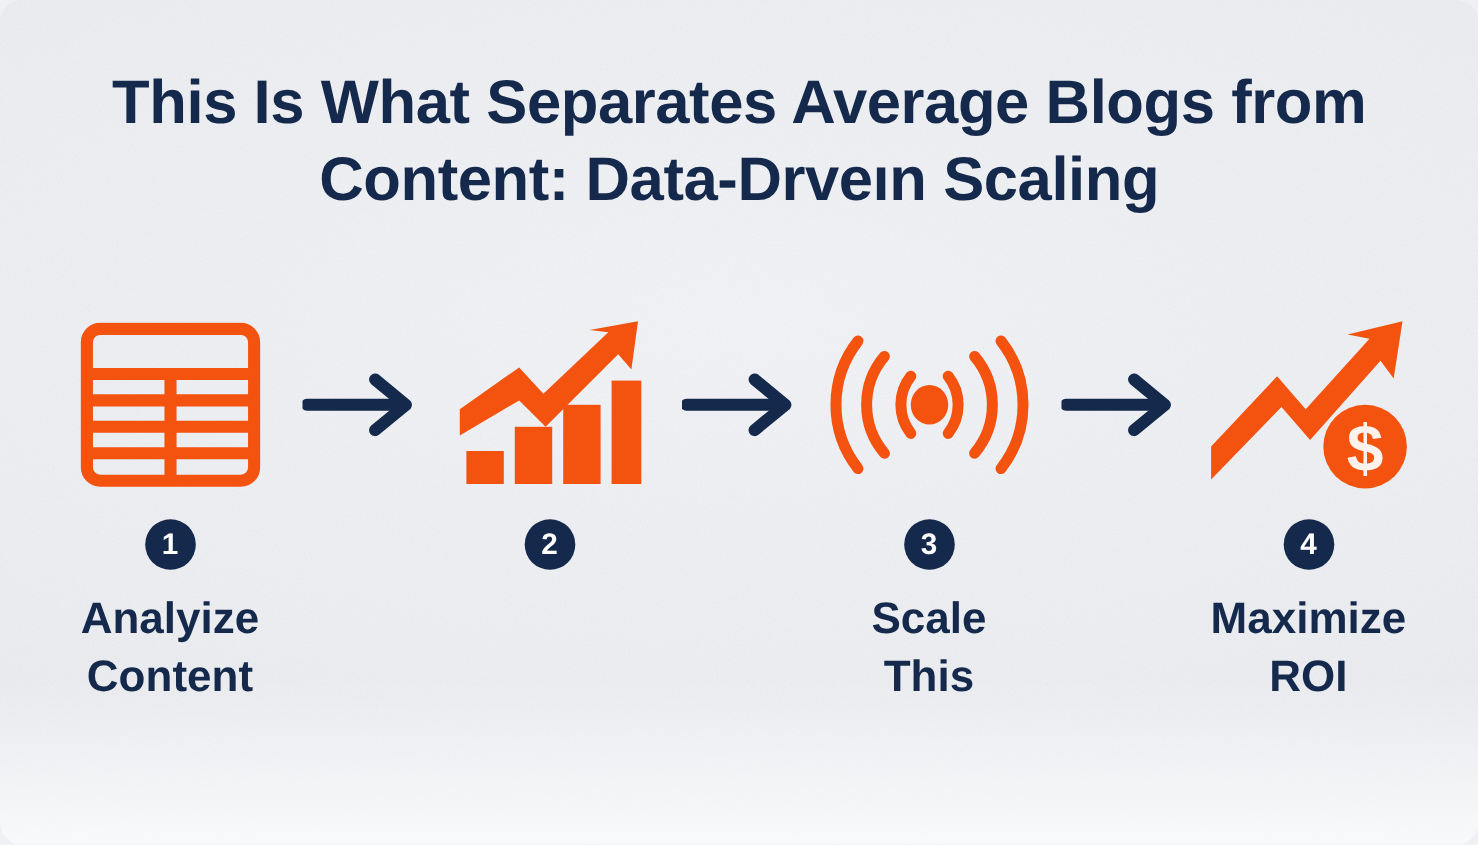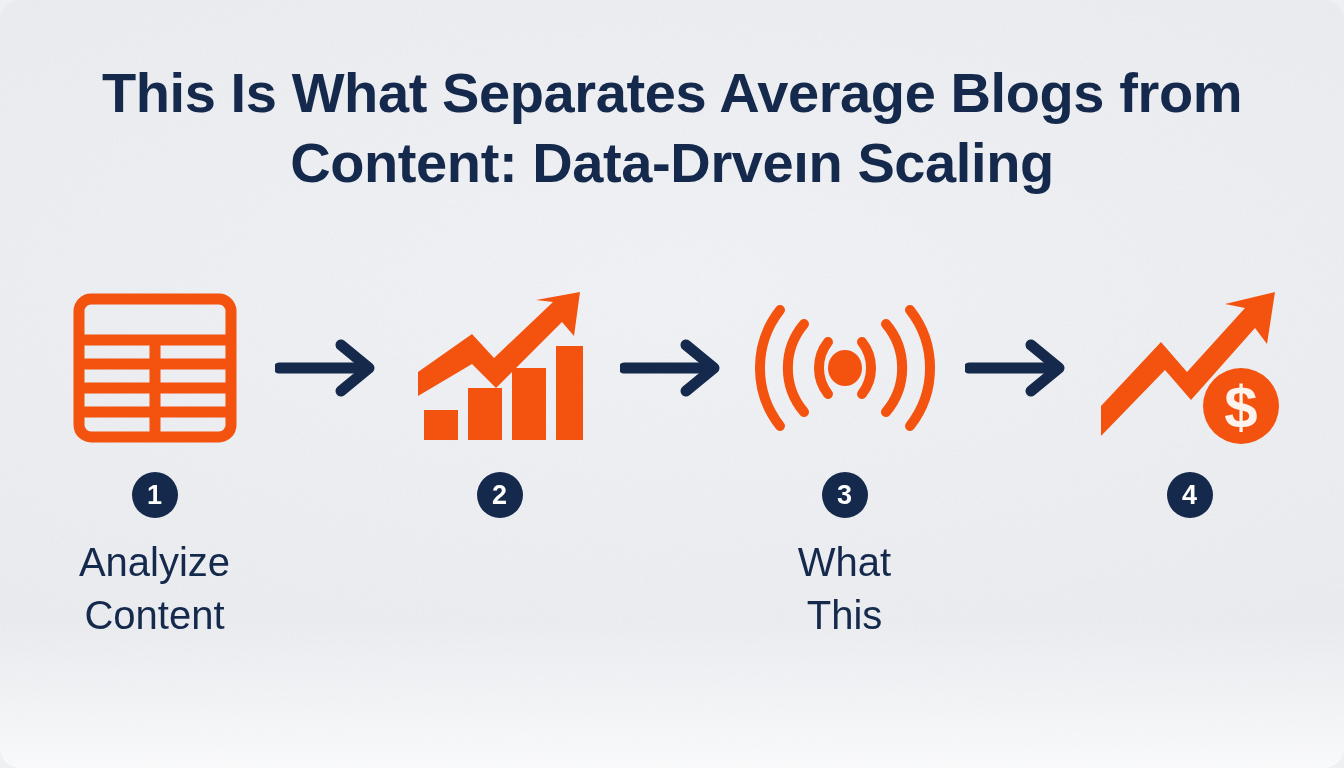--- a/index.html
+++ b/index.html
@@ -89,21 +89,21 @@
     background: #14294b;
     color: #ffffff;
     font-size: 27px;
     font-weight: bold;
     line-height: 46px;
     text-align: center;
   }
   .step-label {
     margin-top: 18px;
     color: #14294b;
-    font-weight: normal;
+    font-weight: bold;
     font-size: 40px;
     line-height: 53px;
     text-align: center;
   }
 
   
   .connector {
     width: 112px;
     height: 172px;
     display: flex;
@@ -201,21 +201,21 @@
 
             <path d="M108 42 A42 42 0 0 1 108 94"></path>
             <path d="M132 24 A68 68 0 0 1 132 112"></path>
             <path d="M156 10 A94 94 0 0 1 156 126"></path>
           </g>
           <ellipse cx="91" cy="68" rx="17" ry="18" fill="#f4530f"></ellipse>
         </svg>
       </div>
       <div class="badge">3</div>
       <div class="step-label">
-        <div>What</div>
+        <div>Scale</div>
         <div>This</div>
       </div>
     </div>
 
     <div class="connector">
       <svg width="104" height="58" viewBox="0 0 104 58">
         <g fill="none" stroke="#14294b" stroke-width="11" stroke-linecap="round" stroke-linejoin="round">
           <line x1="4" y1="29" x2="92" y2="29"></line>
           <polyline points="66,6 94,29 66,52"></polyline>
         </g>
@@ -224,16 +224,20 @@
 
     <div class="step">
       <div class="icon-slot">
         <svg width="190" height="160" viewBox="0 0 190 160">
           <path fill="#f4530f" d="M6 148 L6 118 L66 54 L92 84 L150 20 L130 16 L180 4 L172 56 L160 40 L96 112 L70 82 Z"></path>
           <circle cx="146" cy="118" r="38" fill="#f4530f"></circle>
           <text x="146" y="140" text-anchor="middle" font-family="'Liberation Sans', sans-serif" font-size="60" font-weight="bold" fill="#fdf3ec">$</text>
         </svg>
       </div>
       <div class="badge">4</div>
+      <div class="step-label">
+        <div>Maximize</div>
+        <div>ROI</div>
+      </div>
     </div>
 
   </div>
 </div>
 
 </body></html>

